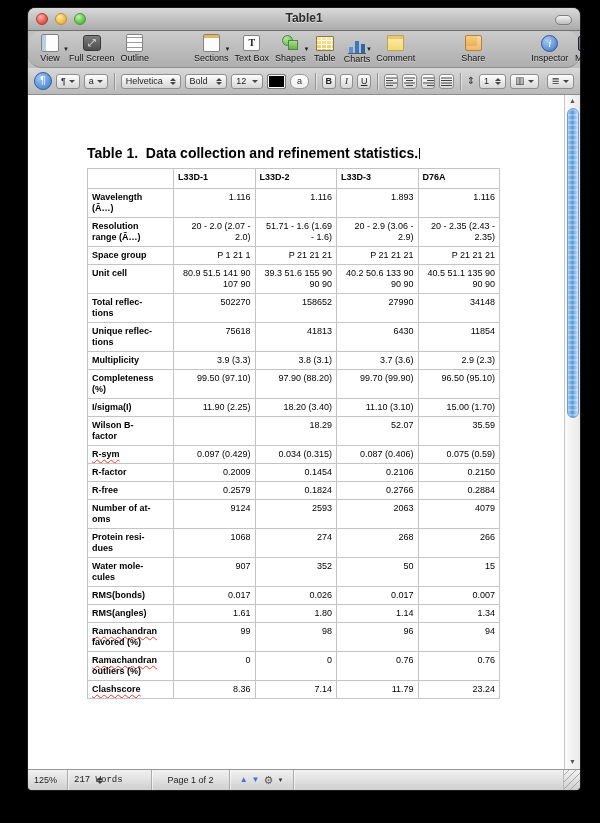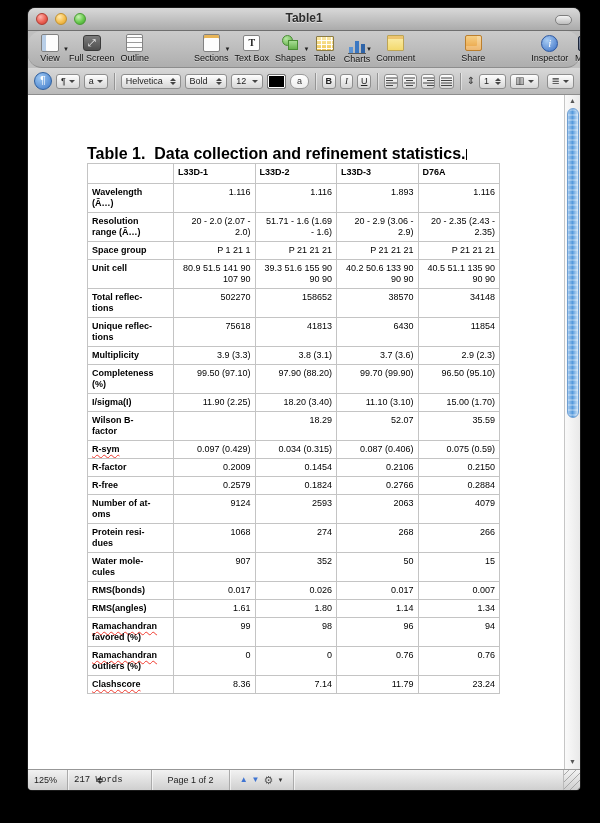--- a/index.html
+++ b/index.html
@@ -79,21 +79,21 @@
   .swatch-a{width:22px;height:13px;background:linear-gradient(#fff,#eee);border:1px solid #999;border-radius:7px;
     font-size:9px;display:flex;align-items:center;justify-content:center;color:#333;}
   .fb-biu{width:17px;justify-content:center;padding:0;}
   .fb-biu.b{font-weight:bold;} .fb-biu.i{font-style:italic;font-family:"Liberation Serif",serif;} .fb-biu.u{text-decoration:underline;}
   .alig{width:18px;justify-content:center;padding:0;}
   .fb-spacer{flex:1;}
   .fb-glyph{font-size:10px;line-height:10px;color:#333;}
   
   .docarea{flex:1;background:#fff;position:relative;overflow:hidden;}
   .doc-content{position:absolute;left:59px;top:50px;}
-  .doc-title{font-size:16px;font-weight:bold;color:#000;white-space:pre;}
+  .doc-title{font-size:14px;font-weight:bold;color:#000;white-space:pre;margin-bottom:7px;}
   .cursor{display:inline-block;width:1px;height:11px;background:#000;vertical-align:-1px;margin-left:1px;}
   table.stats{border-collapse:collapse;table-layout:fixed;width:412px;}
   .stats td,.stats th{border:1px solid #c4c4c4;font-size:9px;line-height:11px;padding:3px 4px;
     vertical-align:top;color:#000;white-space:pre-line;overflow:hidden;}
   .stats th{font-weight:bold;text-align:left;height:13px;}
   .stats td.lbl{font-weight:bold;text-align:left;}
   .stats td.val{text-align:right;font-weight:normal;}
   .sq{text-decoration:underline;text-decoration-style:wavy;text-decoration-color:#f03a2e;
     text-decoration-thickness:1px;text-underline-offset:2px;}
   
@@ -355,21 +355,21 @@
 90 90</td>
               <td class="val">40.2 50.6 133 90
 90 90</td>
               <td class="val">40.5 51.1 135 90
 90 90</td>
             </tr>
             <tr>
               <td class="lbl"><span>Total reflec-</span><br><span>tions</span></td>
               <td class="val">502270</td>
               <td class="val">158652</td>
-              <td class="val">38570</td>
+              <td class="val">27990</td>
               <td class="val">34148</td>
             </tr>
             <tr>
               <td class="lbl"><span>Unique reflec-</span><br><span>tions</span></td>
               <td class="val">75618</td>
               <td class="val">41813</td>
               <td class="val">6430</td>
               <td class="val">11854</td>
             </tr>
             <tr>

